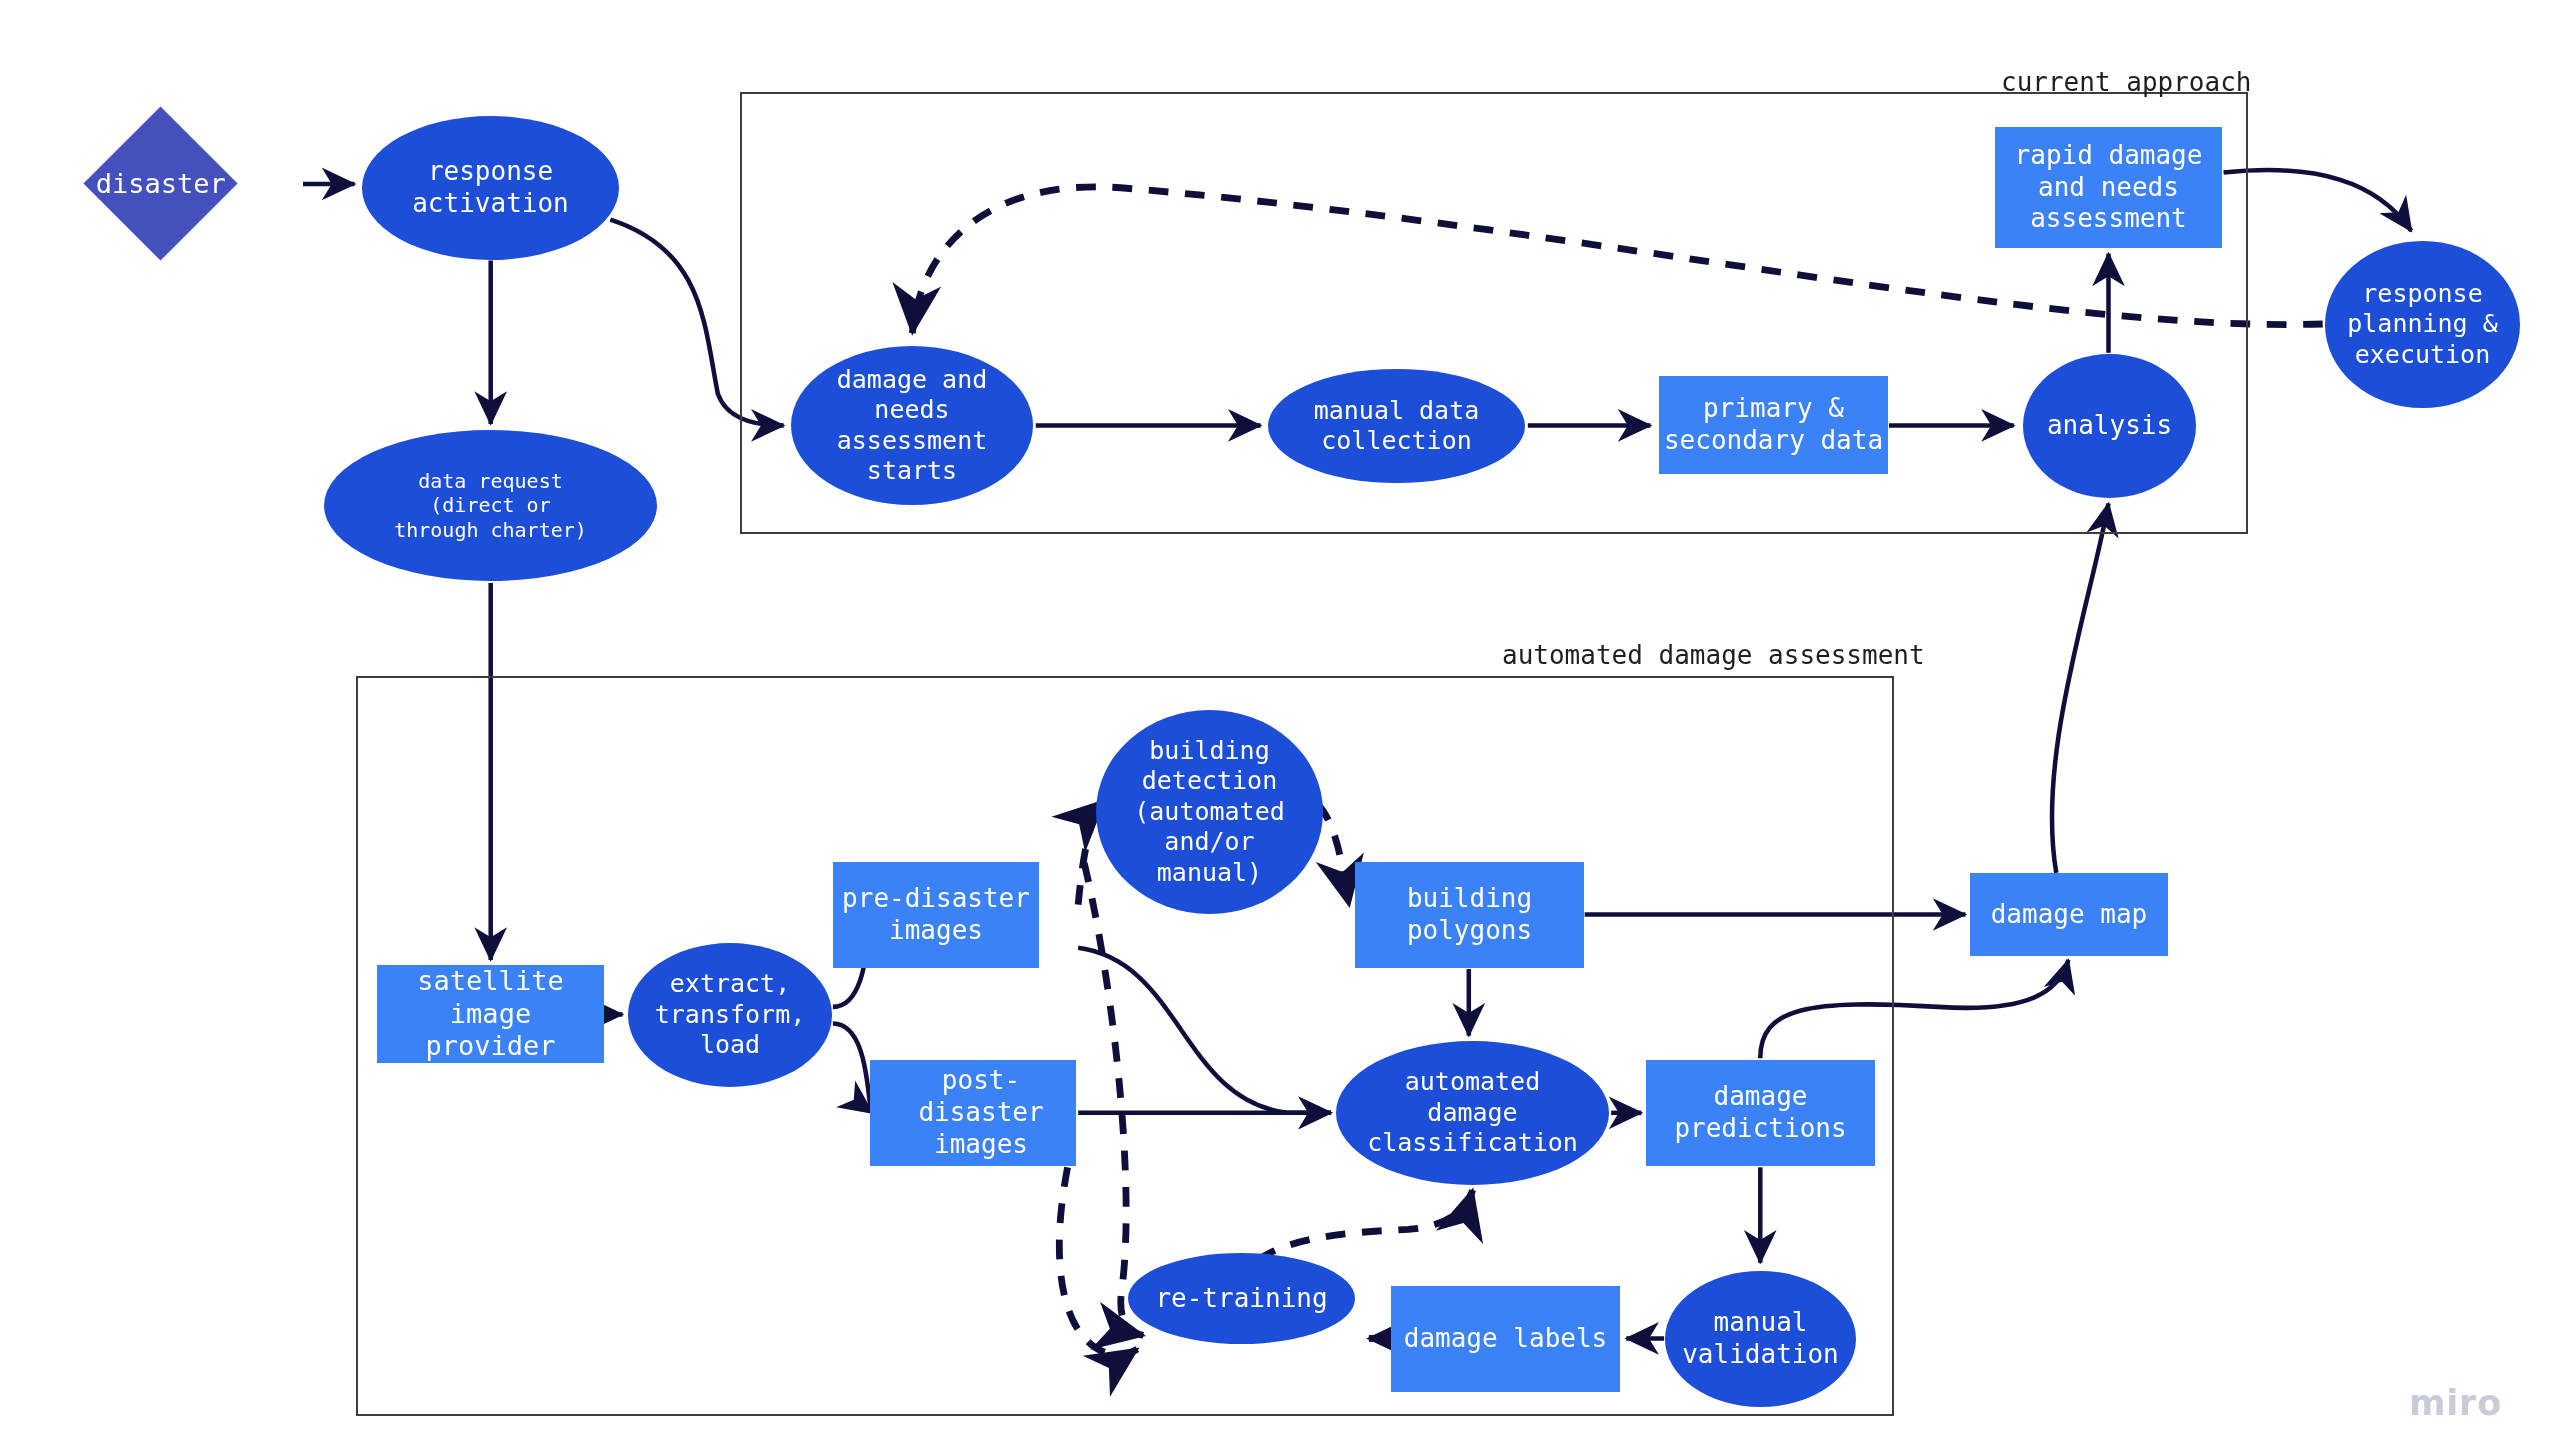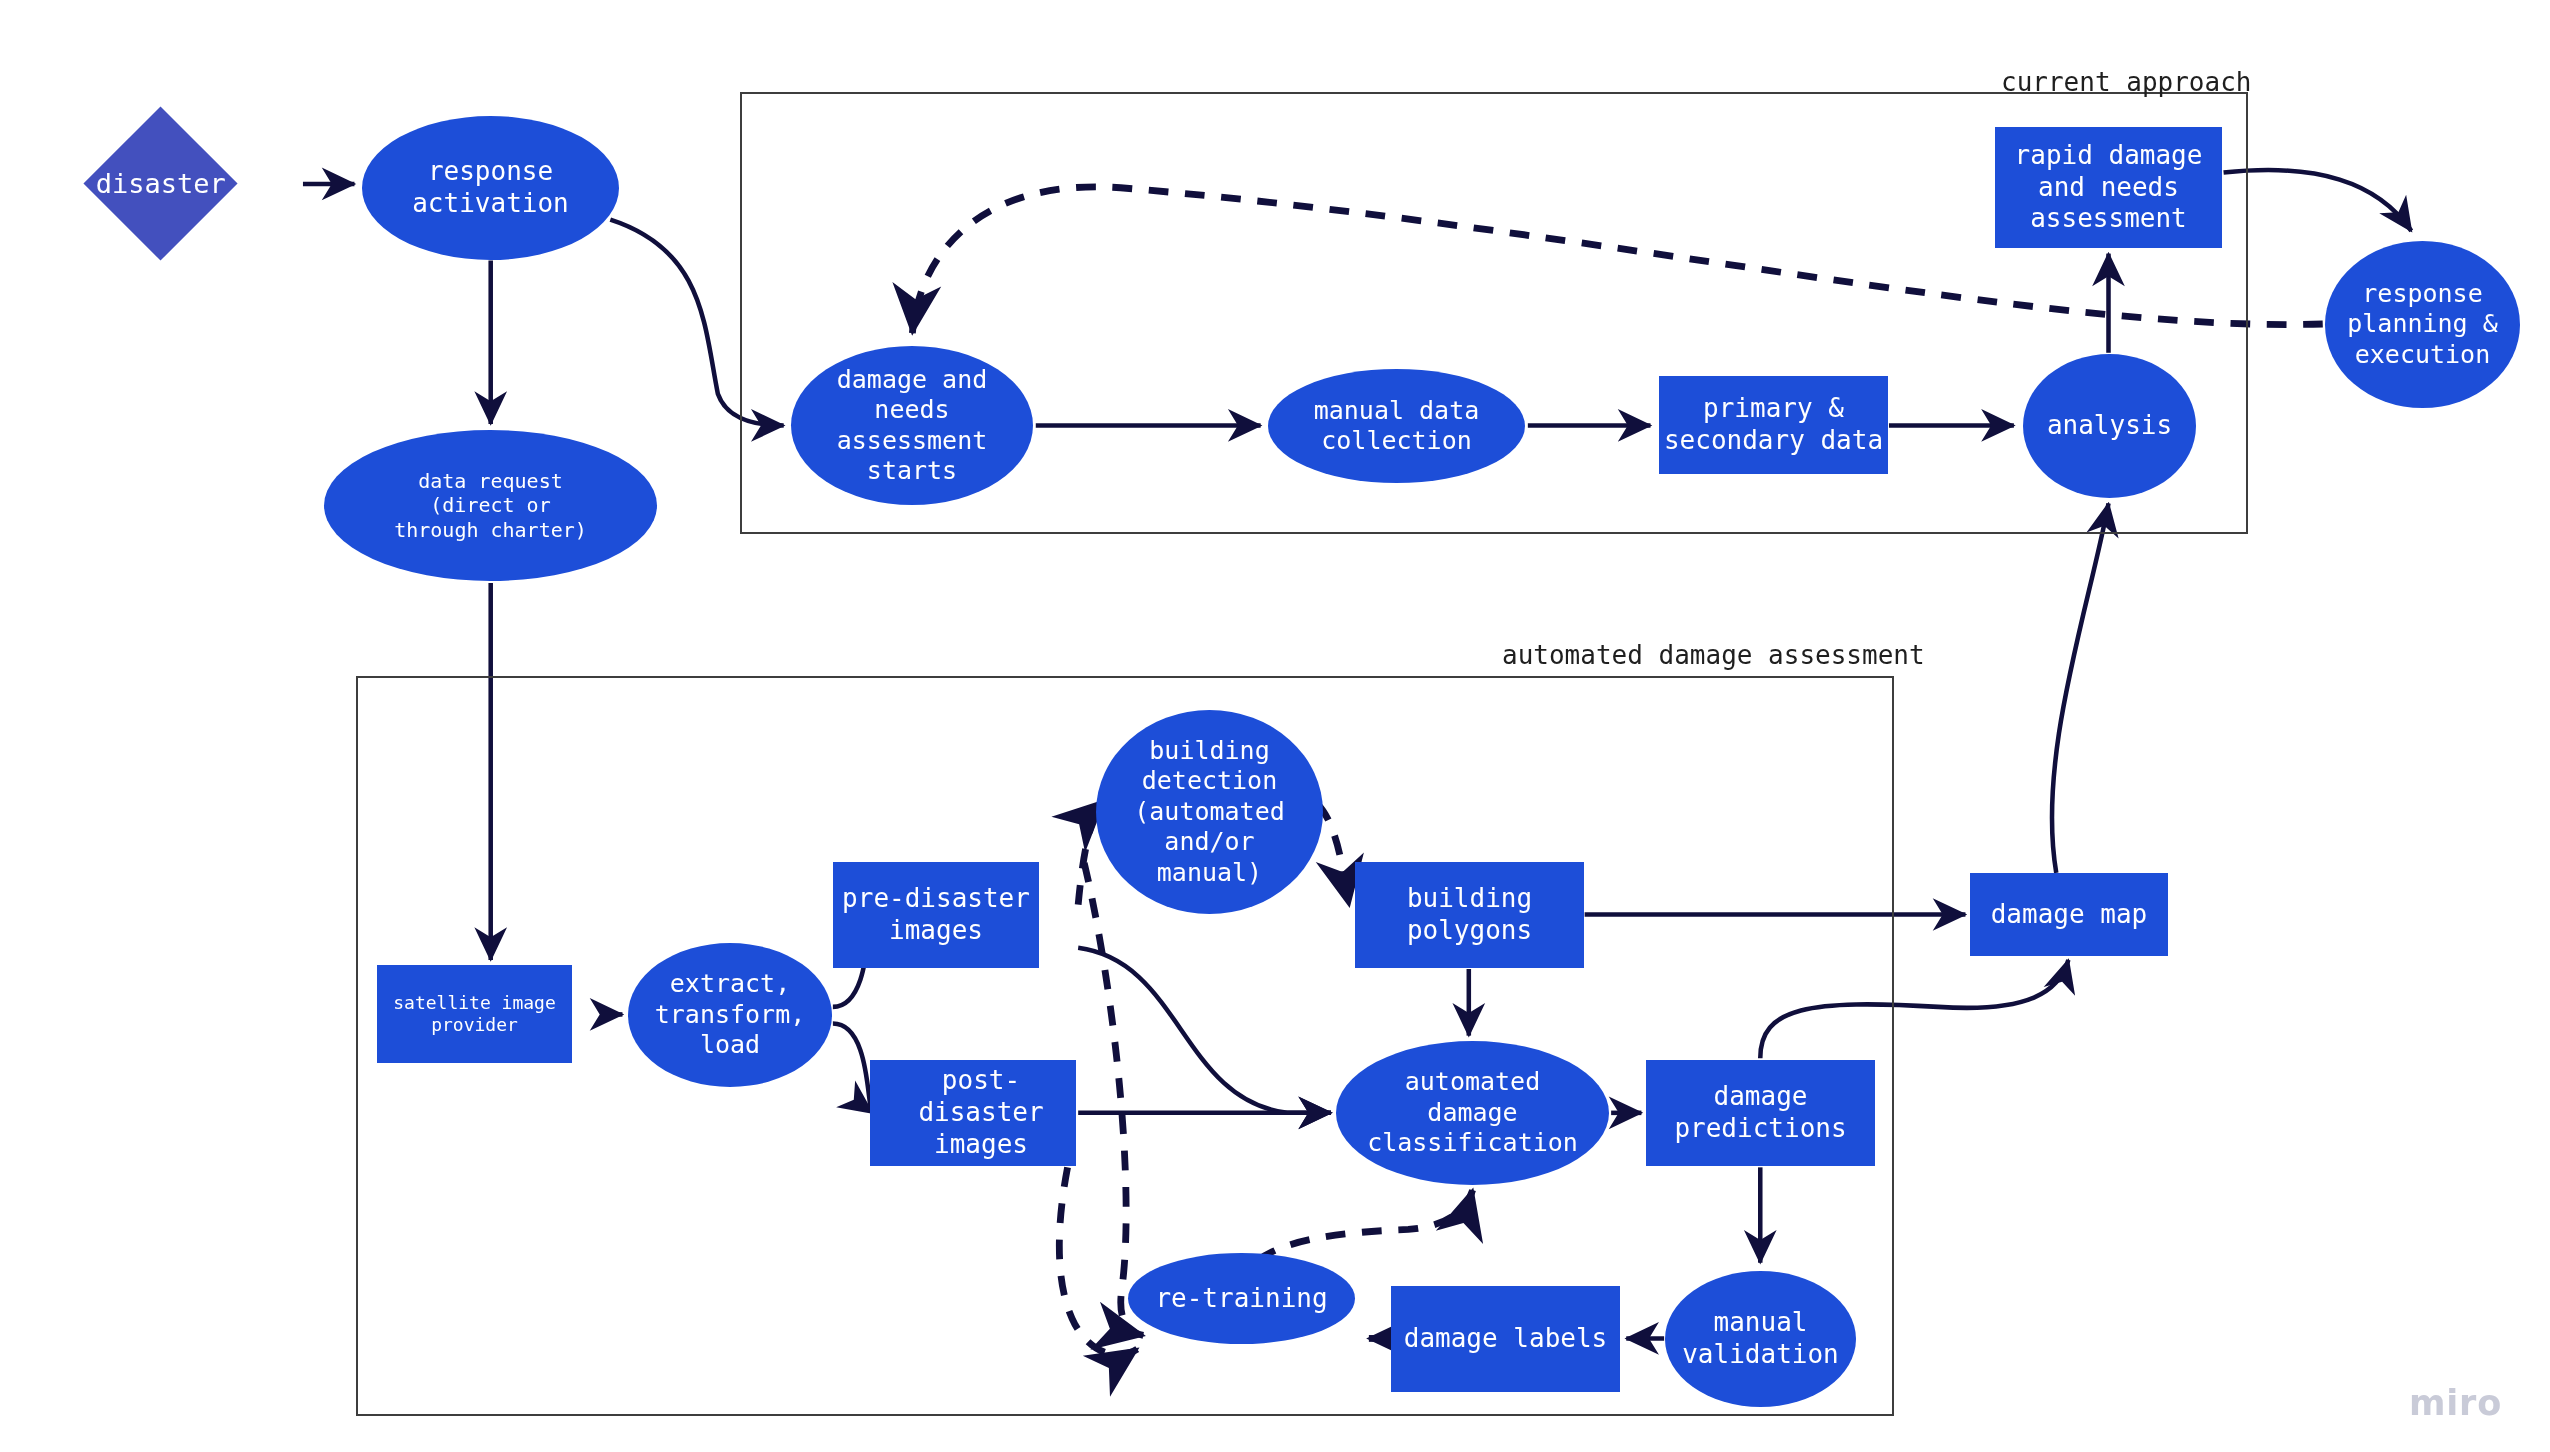--- a/index.html
+++ b/index.html
@@ -29,21 +29,21 @@
     align-items: center;
     justify-content: center;
     text-align: center;
     color: #ffffff;
     line-height: 1.22;
     white-space: pre-line;
     box-sizing: border-box;
     z-index: 3;
   }
   .node.ellipse { border-radius: 50%; background: #1d4ed8; }
-  .node.rect    { background: #1d4ed8; }
+  .node.rect    { background: #3b82f6; }
   .diamond-shape {
     position: absolute;
     background: #4350be;
     transform: rotate(45deg);
     z-index: 2;
   }
   .diamond-label {
     position: absolute;
     display: flex;
     align-items: center;
@@ -169,21 +169,21 @@
 collection</div>
   <div class="node rect" style="left: 1659px; top: 376px; width: 229px; height: 98px; font-size: 26px;">primary &amp;
 secondary data</div>
   <div class="node ellipse" style="left: 2023px; top: 354px; width: 173px; height: 144px; font-size: 26px;">analysis</div>
   <div class="node rect" style="left: 1995px; top: 127px; width: 227px; height: 121px; font-size: 26px;">rapid damage
 and needs
 assessment</div>
   <div class="node ellipse" style="left: 2325px; top: 241px; width: 195px; height: 167px; font-size: 25px;">response
 planning &amp;
 execution</div>
-  <div class="node rect" style="left: 377px; top: 965px; width: 195px; height: 98px; font-size: 18px;">satellite image
+  <div class="node rect" style="left: 377px; top: 965px; width: 227px; height: 98px; font-size: 27px;">satellite image
 provider</div>
   <div class="node ellipse" style="left: 628px; top: 943px; width: 204px; height: 144px; font-size: 25px;">extract,
 transform,
 load</div>
   <div class="node rect" style="left: 833px; top: 862px; width: 206px; height: 106px; font-size: 26px;">pre-disaster
 images</div>
   <div class="node rect" style="left: 870px; top: 1060px; width: 206px; height: 106px; font-size: 26px; padding-left: 16px;">post-disaster
 images</div>
   <div class="node ellipse" style="left: 1096px; top: 710px; width: 227px; height: 204px; font-size: 25px;">building
 detection

